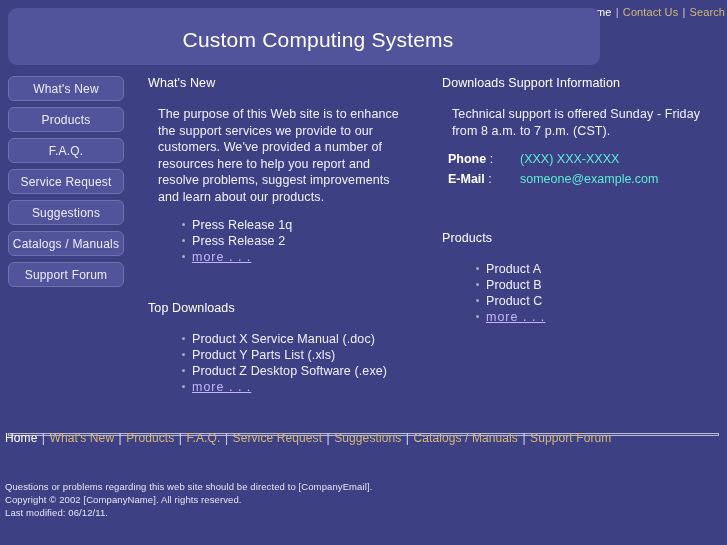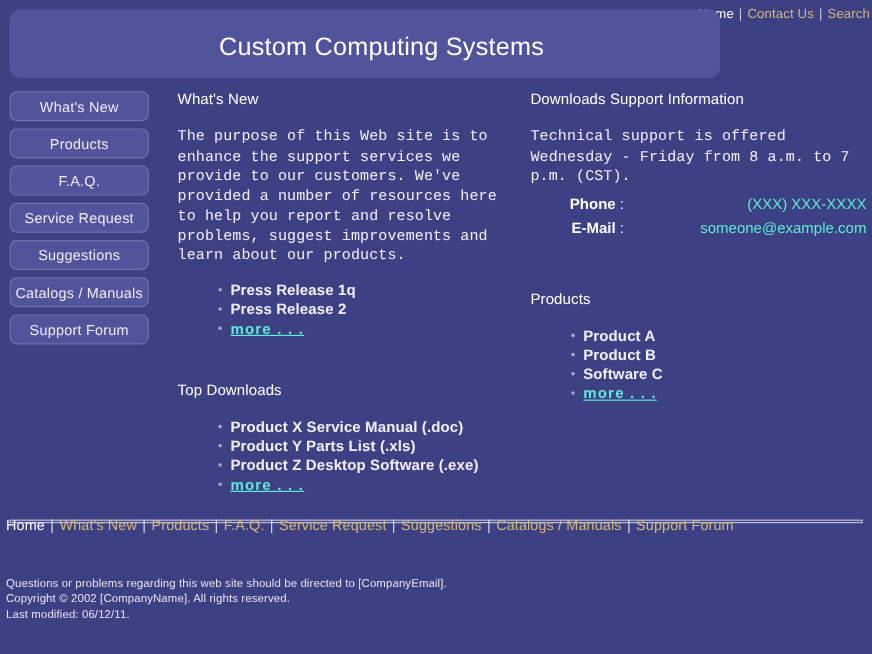--- a/index.html
+++ b/index.html
@@ -104,63 +104,60 @@
     font-size: 12.5px;
     color: #ffffff;
     margin: 0 0 16px 0;
     font-weight: normal;
     letter-spacing: 0.1px;
   }
   .body-text {
     font-size: 12.5px;
     line-height: 16.5px;
     color: #f0f0fa;
-    margin: 0;
-    letter-spacing: 0.1px;
-    font-family: Liberation Mono, monospace;
+    margin: 10px;
+    letter-spacing: 0.1px;
   }
 
   ul.bullets {
     list-style: none;
     margin: 12px 0 0 0;
     padding: 0 0 0 34px;
-    font-weight: bold;
   }
   ul.bullets li {
     position: relative;
     font-size: 12.5px;
     line-height: 16px;
     color: #f0f0fa;
     padding-left: 10px;
     letter-spacing: 0.1px;
   }
   ul.bullets li::before {
     content: "";
     position: absolute;
     left: 0;
     top: 6px;
     width: 3px;
     height: 3px;
     background: #a9a9c6;
     border-radius: 50%;
   }
   ul.bullets li a {
-    color: #5eead4;
+    color: #c4b5fd;
     text-decoration: underline;
     letter-spacing: 1px;
   }
 
   
   .dl-row {
     display: flex;
     font-size: 12.5px;
     line-height: 20px;
     color: #f0f0fa;
     padding-left: 6px;
-    text-align: right;
   }
   .dl-term {
     width: 72px;
     flex: 0 0 72px;
   }
   .dl-term b {
     font-weight: bold;
     color: #ffffff;
   }
   .dl-def {
@@ -248,41 +245,41 @@
         <li>Product Y Parts List (.xls)</li>
         <li>Product Z Desktop Software (.exe)</li>
         <li><a href="#">more . . .</a></li>
       </ul>
   </div>
 </div>
 
 <div class="col col-right">
   <div>
     <div class="sec-head">Downloads Support Information</div>
-    <p class="body-text">Technical support is offered Wednesday - Friday from 8 a.m. to 7 p.m. (CST).</p>
+    <p class="body-text">Technical support is offered Sunday - Friday from 8 a.m. to 7 p.m. (CST).</p>
     <div style="margin-top:4px">
         <div class="dl-row">
           <div class="dl-term"><b>Phone</b> :</div>
           <div class="dl-def">(XXX) XXX-XXXX</div>
         </div>
         <div class="dl-row">
           <div class="dl-term"><b>E-Mail</b> :</div>
           <div class="dl-def">someone@example.com</div>
         </div>
       </div>
   </div>
 
   <div style="height:42px"></div>
 
   <div>
     <div class="sec-head">Products</div>
     <ul class="bullets">
         <li>Product A</li>
         <li>Product B</li>
-        <li>Software C</li>
+        <li>Product C</li>
         <li><a href="#">more . . .</a></li>
       </ul>
   </div>
 </div>
 
 <div class="rule"></div>
 <div class="footer-nav"><a href="#" class="current">Home</a><span class="sep"> | </span><a href="#">What's New</a><span class="sep"> | </span><a href="#">Products</a><span class="sep"> | </span><a href="#">F.A.Q.</a><span class="sep"> | </span><a href="#">Service Request</a><span class="sep"> | </span><a href="#">Suggestions</a><span class="sep"> | </span><a href="#">Catalogs / Manuals</a><span class="sep"> | </span><a href="#">Support Forum</a></div>
 <div class="footer-note">
     <div>Questions or problems regarding this web site should be directed to [CompanyEmail].</div>
     <div>Copyright © 2002 [CompanyName]. All rights reserved.</div>

